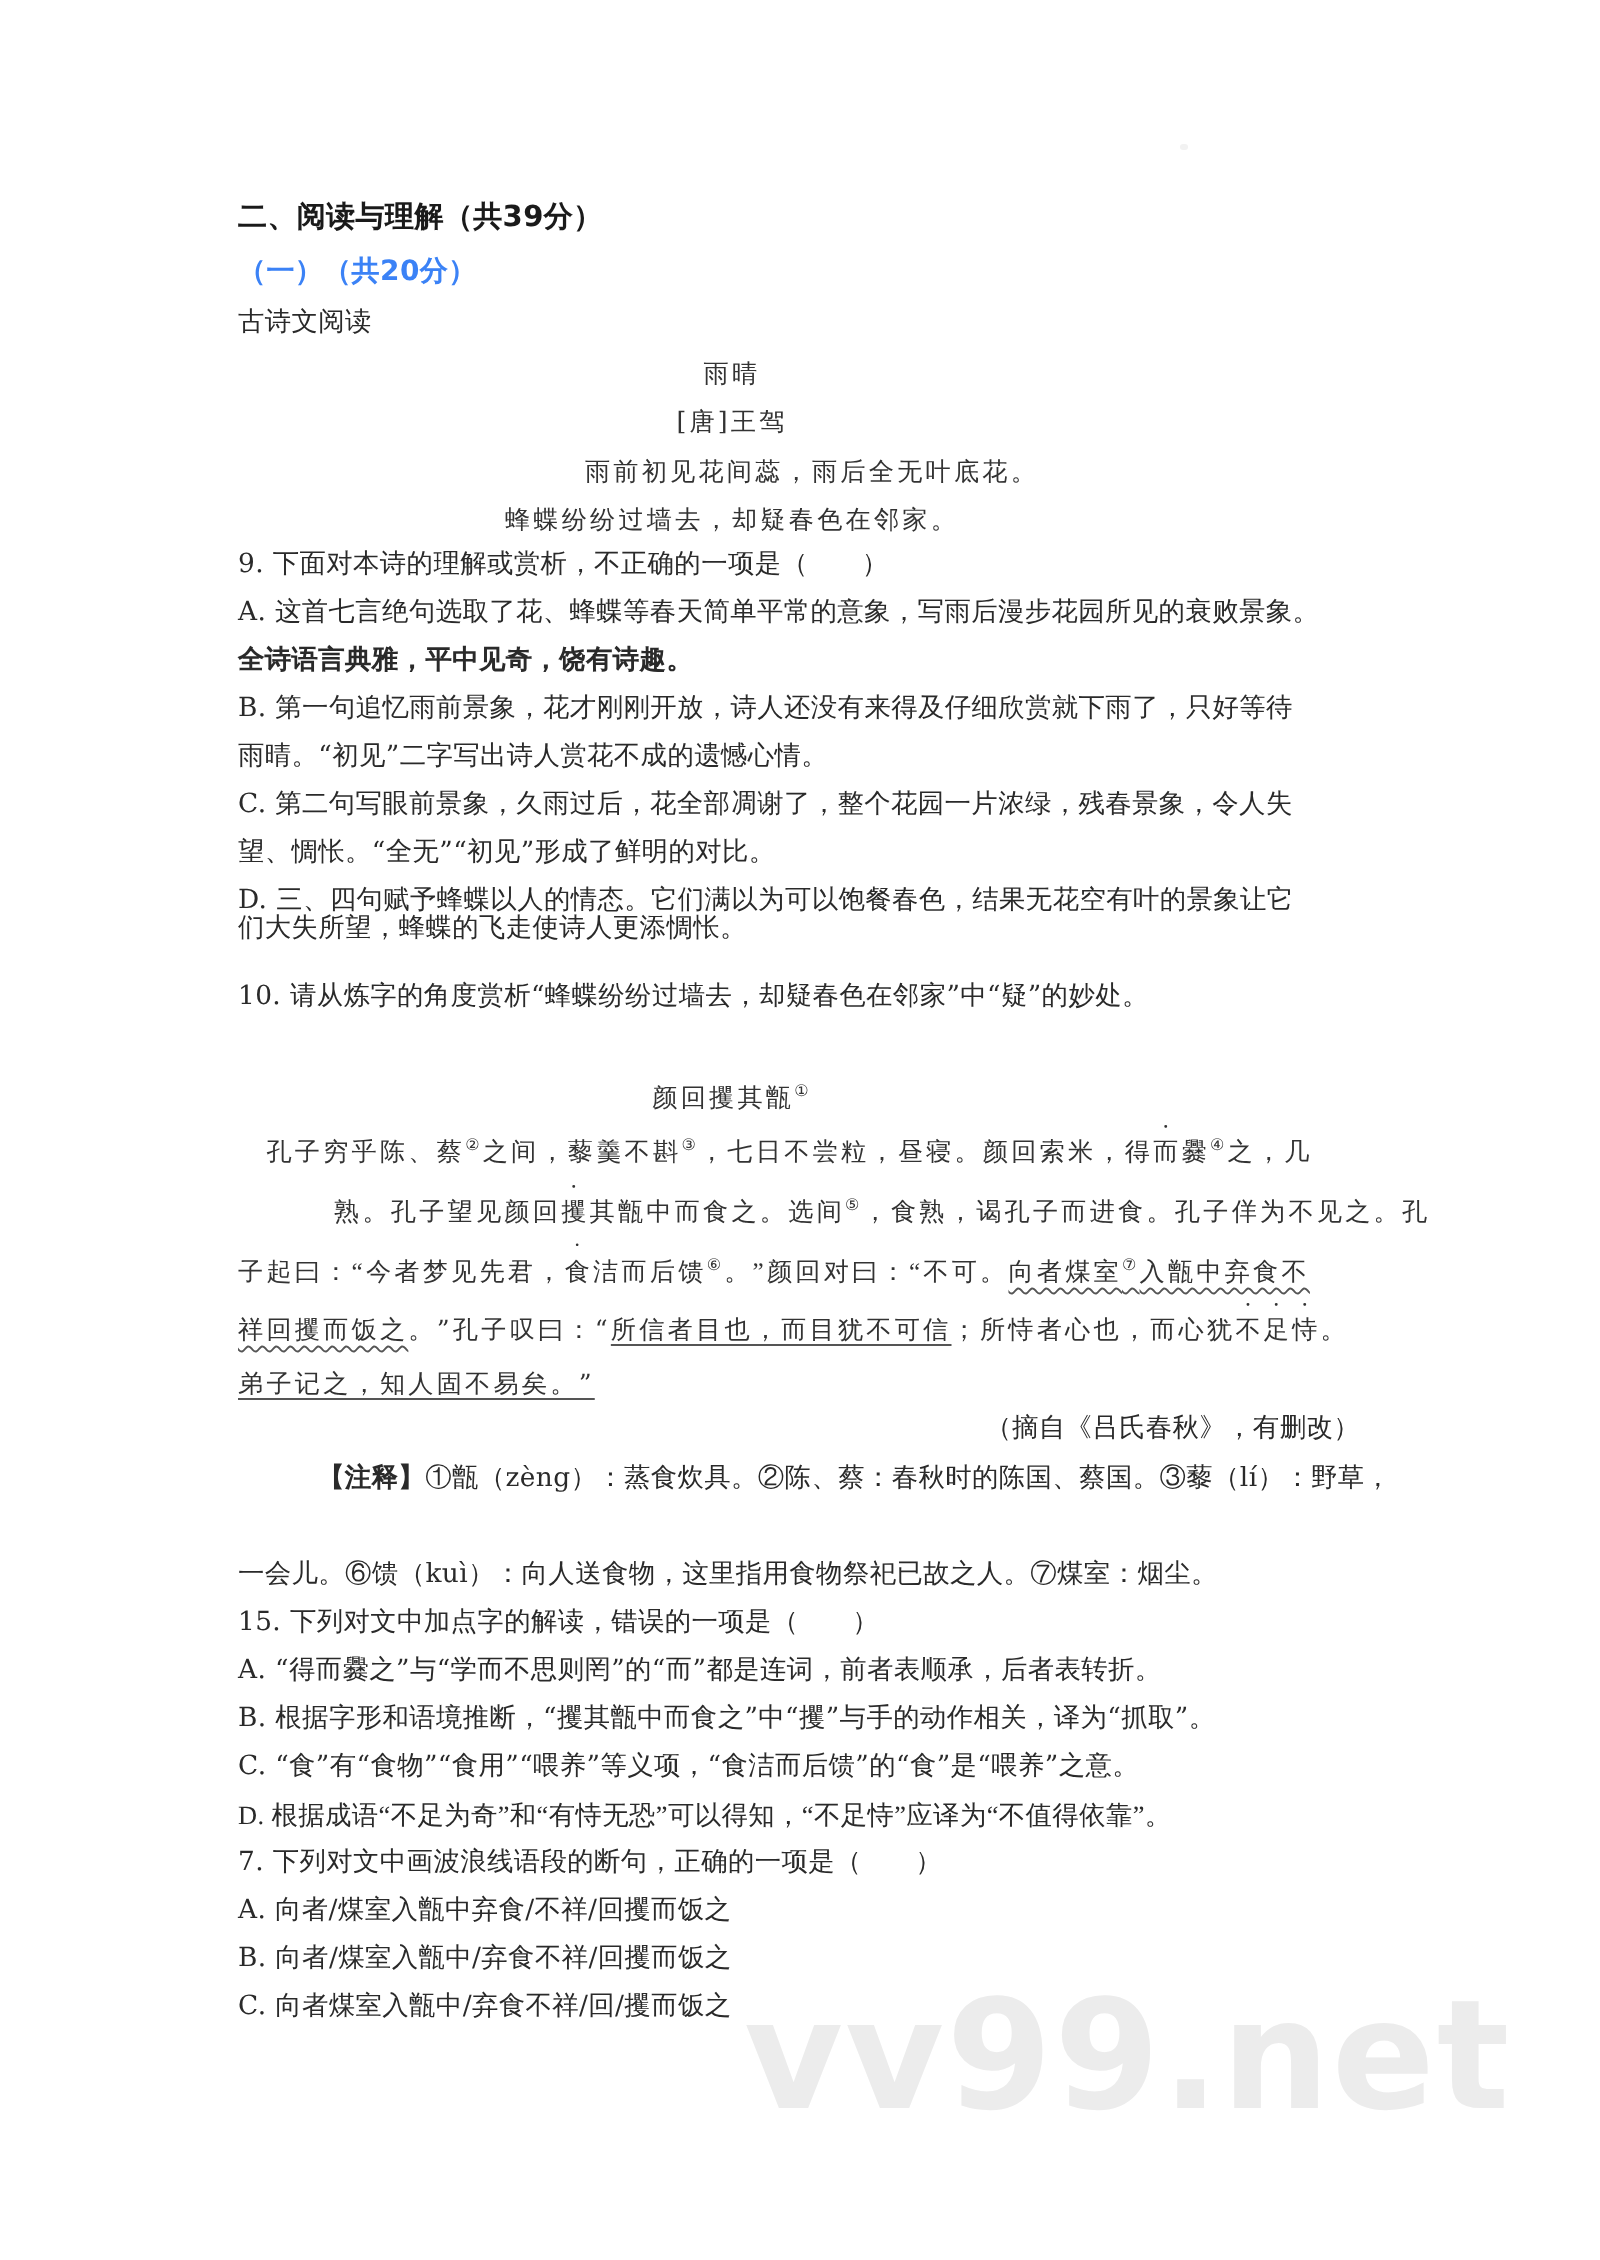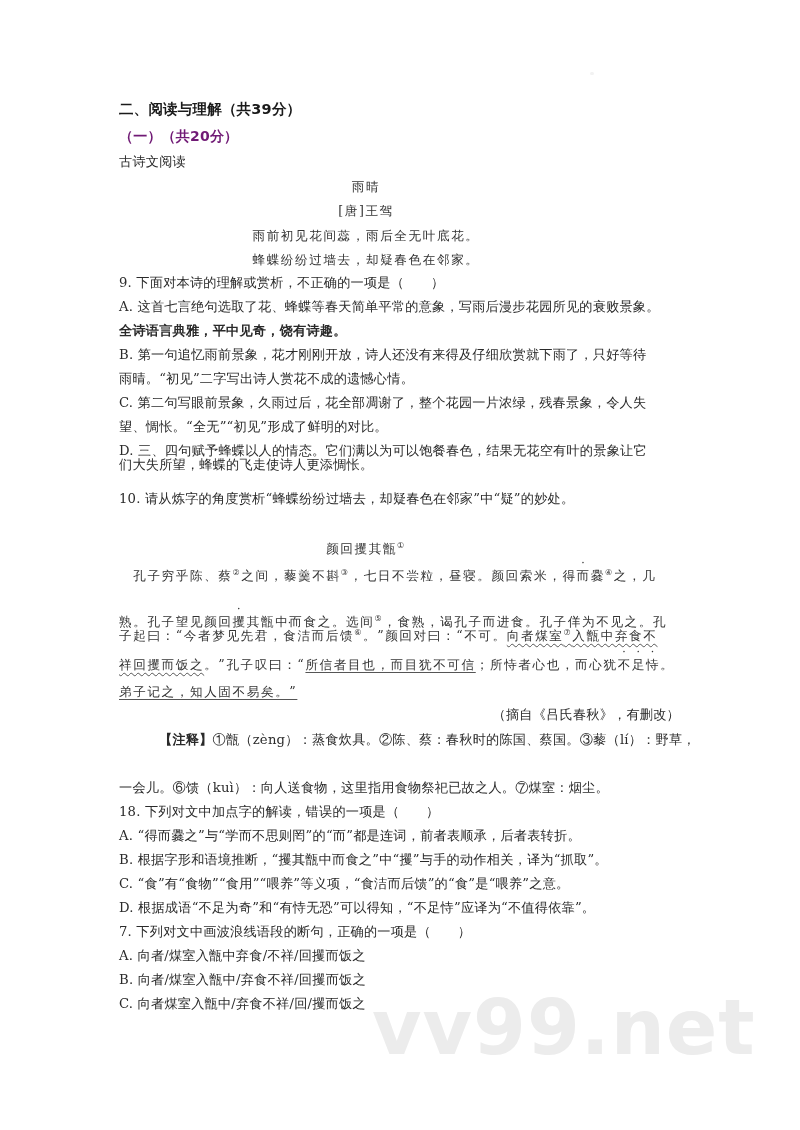--- a/index.html
+++ b/index.html
@@ -4,21 +4,21 @@
 <style>
   html, body { margin: 0; padding: 0; background: #ffffff; }
   body {
     width: 800px; height: 1130px; position: relative; overflow: hidden;
     font-family: "DejaVu Serif", "Liberation Serif", serif;
     color: #2a2a2a;
   }
   .page { position: absolute; left: 0; top: 0; width: 800px; height: 1130px; }
   .line { position: absolute; left: 119px; white-space: nowrap; font-size: 13.2px; line-height: 18px; letter-spacing: 0.2px; }
   .h1 { font-family: "DejaVu Sans", "Liberation Sans", sans-serif; font-weight: bold; font-size: 14.5px; color: #1a1a1a; }
-  .h2 { font-family: "DejaVu Sans", "Liberation Sans", sans-serif; font-weight: bold; font-size: 14px; color: #701a75; }
+  .h2 { font-family: "DejaVu Sans", "Liberation Sans", sans-serif; font-weight: bold; font-size: 14px; color: #3b82f6; }
   .center { left: 0; width: 732px; text-align: center; }
   .kai { font-family: "DejaVu Serif", "Liberation Serif", serif; font-size: 12.6px; letter-spacing: 1.6px; color: #333; }
   .sup { font-size: 8px; vertical-align: super; line-height: 0; }
   .dot { position: relative; display: inline-block; }
   .dot::before { content: "·"; position: absolute; left: 50%; top: -9px; transform: translateX(-50%); font-size: 11px; line-height: 11px; }
   .wavy { text-decoration: underline wavy #555; text-decoration-thickness: 1px; text-underline-offset: 3px; }
   .straight { text-decoration: underline solid #555; text-underline-offset: 3px; }
   .right { left: auto; right: 120px; }
   .bold { font-weight: bold; font-family: "DejaVu Sans", "Liberation Sans", sans-serif; }
   .watermark {
@@ -33,21 +33,21 @@
 
 <div class="page">
   <div class="speck"></div>
 
   <div class="line h1" style="top:100px;">二、阅读与理解（共39分）</div>
   <div class="line h2" style="top:127px;">（一）（共20分）</div>
   <div class="line" style="top:153px;">古诗文阅读</div>
 
   <div class="line center kai" style="top:178px;">雨晴</div>
   <div class="line center kai" style="top:202px;">[唐]王驾</div>
-  <div class="line center kai" style="top:227px;">雨前初见花间蕊，雨后全无叶底花。</div>
+  <div class="line center kai" style="top:227px;padding-left:40px;">雨前初见花间蕊，雨后全无叶底花。</div>
   <div class="line center kai" style="top:251px;">蜂蝶纷纷过墙去，却疑春色在邻家。</div>
 
   <div class="line" style="top:274px;">9. 下面对本诗的理解或赏析，不正确的一项是（　　）</div>
   <div class="line" style="top:298px;">A. 这首七言绝句选取了花、蜂蝶等春天简单平常的意象，写雨后漫步花园所见的衰败景象。</div>
   <div class="line" style="top:322px;font-weight:bold;">全诗语言典雅，平中见奇，饶有诗趣。</div>
   <div class="line" style="top:346px;">B. 第一句追忆雨前景象，花才刚刚开放，诗人还没有来得及仔细欣赏就下雨了，只好等待</div>
   <div class="line" style="top:370px;">雨晴。“初见”二字写出诗人赏花不成的遗憾心情。</div>
   <div class="line" style="top:394px;">C. 第二句写眼前景象，久雨过后，花全部凋谢了，整个花园一片浓绿，残春景象，令人失</div>
   <div class="line" style="top:418px;">望、惆怅。“全无”“初见”形成了鲜明的对比。</div>
   <div class="line" style="top:442px;">D. 三、四句赋予蜂蝶以人的情态。它们满以为可以饱餐春色，结果无花空有叶的景象让它</div>
@@ -55,48 +55,48 @@
   <div class="line" style="top:490px;">10. 请从炼字的角度赏析“蜂蝶纷纷过墙去，却疑春色在邻家”中“疑”的妙处。</div>
 
   <div class="line center kai" style="top:540px;">
     <span>颜回攫其甑</span><span class="sup">①</span>
   </div>
 
   <div class="line kai" style="top:567px;">
     <span>　孔子穷乎陈、蔡</span><span class="sup">②</span><span>之间，藜羹不斟</span><span class="sup">③</span><span>，七日不尝粒，昼寝。颜回索米，得</span><span class="dot">而</span><span>爨</span><span class="sup">④</span><span>之，几</span>
   </div>
 
-  <div class="line kai" style="top:613px;">
+  <div class="line kai" style="top:597px;margin-left:48px;">
     <span>熟。孔子望见颜回</span><span class="dot">攫</span><span>其甑中而食之。选间</span><span class="sup">⑤</span><span>，食熟，谒孔子而进食。孔子佯为不见之。孔</span>
   </div>
 
-  <div class="line kai" style="top:627px;">
+  <div class="line kai" style="top:627px;font-family:Liberation Serif, serif;">
     <span>子起曰：“今者梦见先君，</span><span class="dot">食</span><span>洁而后馈</span><span class="sup">⑥</span><span>。”颜回对曰：“不可。</span><span class="wavy"><span>向者煤室</span><span class="sup">⑦</span><span>入甑中弃食不</span></span>
   </div>
 
   <div class="line kai" style="top:656px;">
     <span class="wavy">祥回攫而饭之</span><span>。”孔子叹曰：“</span><span class="straight">所信者目也，而目犹不可信</span><span>；所恃者心也，而心犹</span><span class="dot">不</span><span class="dot">足</span><span class="dot">恃</span><span>。</span>
   </div>
 
   <div class="line kai" style="top:683px;">
     <span class="straight">弟子记之，知人固不易矣。”</span>
   </div>
 
   <div class="line right" style="top:706px;">（摘自《吕氏春秋》，有删改）</div>
 
   <div class="line" style="top:731px;margin-left:40px;">
     <span class="bold">【注释】</span><span>①甑（zèng）：蒸食炊具。②陈、蔡：春秋时的陈国、蔡国。③藜（lí）：野草，</span>
   </div>
   <div class="line" style="top:779px;">一会儿。⑥馈（kuì）：向人送食物，这里指用食物祭祀已故之人。⑦煤室：烟尘。</div>
 
-  <div class="line" style="top:803px;">18. 下列对文中加点字的解读，错误的一项是（　　）</div>
+  <div class="line" style="top:803px;">15. 下列对文中加点字的解读，错误的一项是（　　）</div>
   <div class="line" style="top:827px;">A. “得而爨之”与“学而不思则罔”的“而”都是连词，前者表顺承，后者表转折。</div>
   <div class="line" style="top:851px;">B. 根据字形和语境推断，“攫其甑中而食之”中“攫”与手的动作相关，译为“抓取”。</div>
   <div class="line" style="top:875px;">C. “食”有“食物”“食用”“喂养”等义项，“食洁而后馈”的“食”是“喂养”之意。</div>
-  <div class="line" style="top:899px;">D. 根据成语“不足为奇”和“有恃无恐”可以得知，“不足恃”应译为“不值得依靠”。</div>
+  <div class="line" style="top:899px;font-family:Liberation Serif, serif;">D. 根据成语“不足为奇”和“有恃无恐”可以得知，“不足恃”应译为“不值得依靠”。</div>
 
   <div class="line" style="top:923px;">7. 下列对文中画波浪线语段的断句，正确的一项是（　　）</div>
   <div class="line" style="top:947px;">A. 向者/煤室入甑中弃食/不祥/回攫而饭之</div>
   <div class="line" style="top:971px;">B. 向者/煤室入甑中/弃食不祥/回攫而饭之</div>
   <div class="line" style="top:995px;">C. 向者煤室入甑中/弃食不祥/回/攫而饭之</div>
 
   <div class="watermark">vv99.net</div>
 </div>
 
 </body></html>

